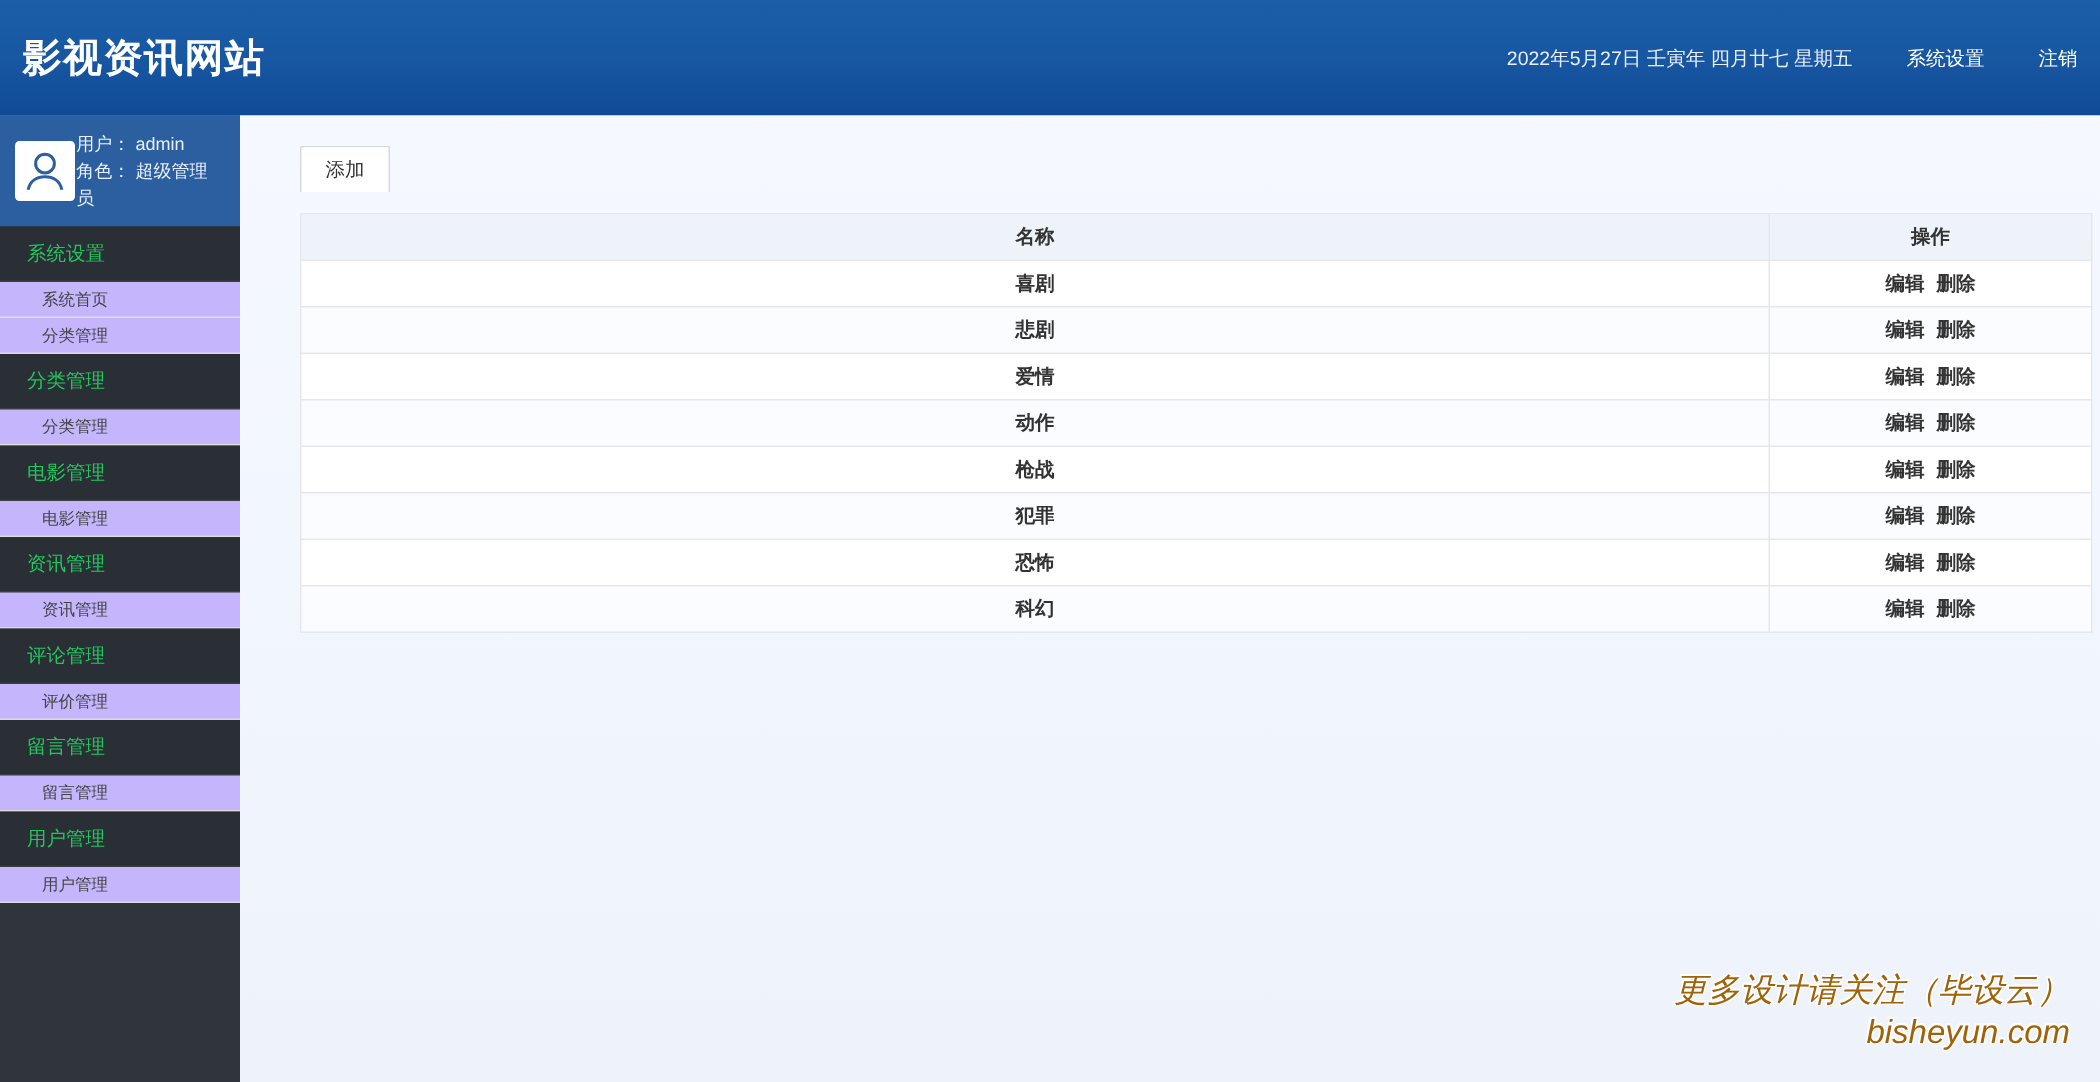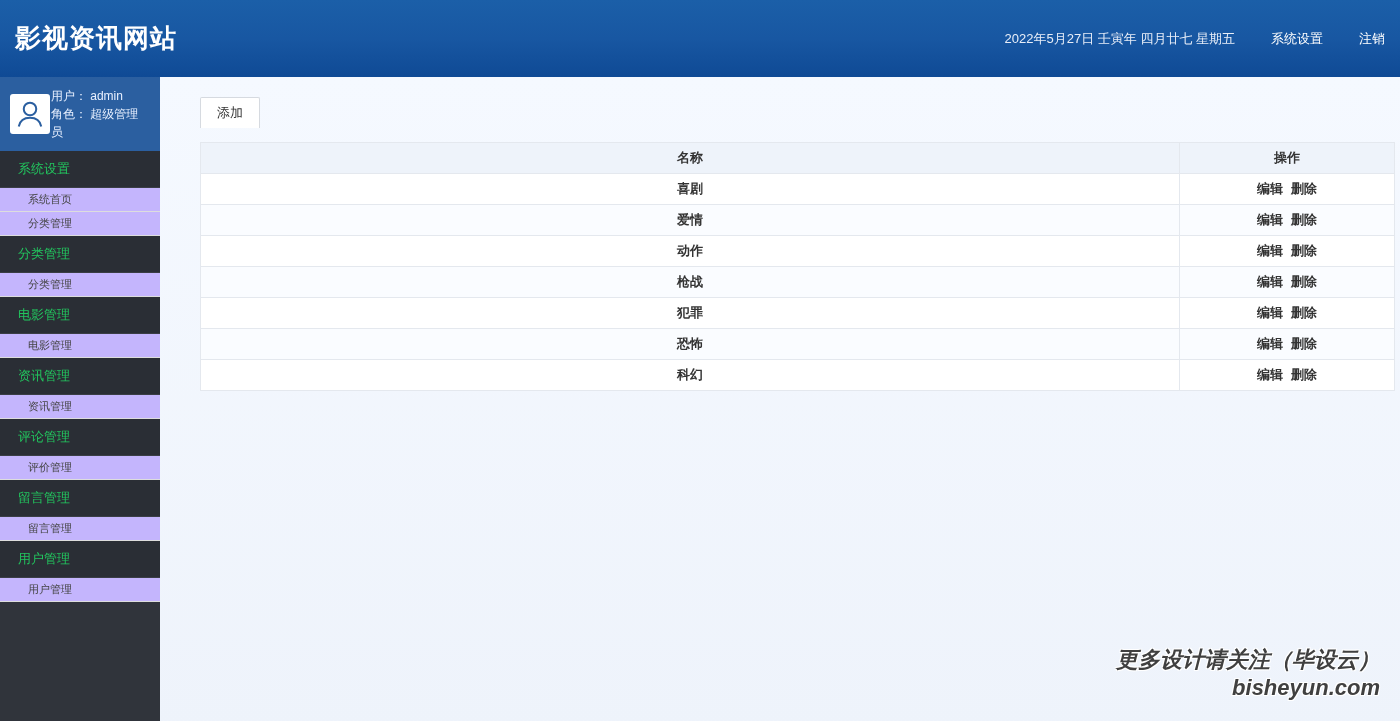--- a/index.html
+++ b/index.html
@@ -51,22 +51,22 @@
     table { width:100%; border-collapse:collapse; background:#fff; margin-top: 14px; }
     th, td { border: 1px solid #e4e8ee; padding: 6px 10px; font-size: 13px; color:#333; text-align:center;font-weight:bold; }
     th { background: #eef3fa; font-weight: 600; }
     tr:nth-child(even) td { background:#fafcff; }
     th.col-name, td.col-name { width: 82%; margin-left: 11px; }
     th.col-ops, td.col-ops { width: 18%; }
     .op-link { color:#333; margin: 0 4px; cursor:pointer; }
 
     .watermark {
       position: fixed; right: 20px; bottom: 18px; text-align: right;
-      font-size: 22px; font-weight: bold; font-style: italic;
-      color: #404040; 
+      font-size: 22px; font-weight: normal; font-style: italic;
+      color: #a16207; 
       text-shadow: -1px -1px 0 #fff, 1px -1px 0 #fff, -1px 1px 0 #fff, 1px 1px 0 #fff;
       line-height: 1.3;
       pointer-events:none;
     }
   </style>
 </head>
 <body>
 
 <div class="header">
   <div class="header-title">影视资讯网站</div>
@@ -127,20 +127,24 @@
           <th class="col-name">名称</th>
           <th class="col-ops">操作</th>
         </tr>
       </thead>
       <tbody id="tbody">
           <tr>
             <td class="col-name">喜剧</td>
             <td class="col-ops"><span class="op-link">编辑</span><span class="op-link">删除</span></td>
           </tr>
           <tr>
+            <td class="col-name">悲剧</td>
+            <td class="col-ops"><span class="op-link">编辑</span><span class="op-link">删除</span></td>
+          </tr>
+          <tr>
             <td class="col-name">爱情</td>
             <td class="col-ops"><span class="op-link">编辑</span><span class="op-link">删除</span></td>
           </tr>
           <tr>
             <td class="col-name">动作</td>
             <td class="col-ops"><span class="op-link">编辑</span><span class="op-link">删除</span></td>
           </tr>
           <tr>
             <td class="col-name">枪战</td>
             <td class="col-ops"><span class="op-link">编辑</span><span class="op-link">删除</span></td>

